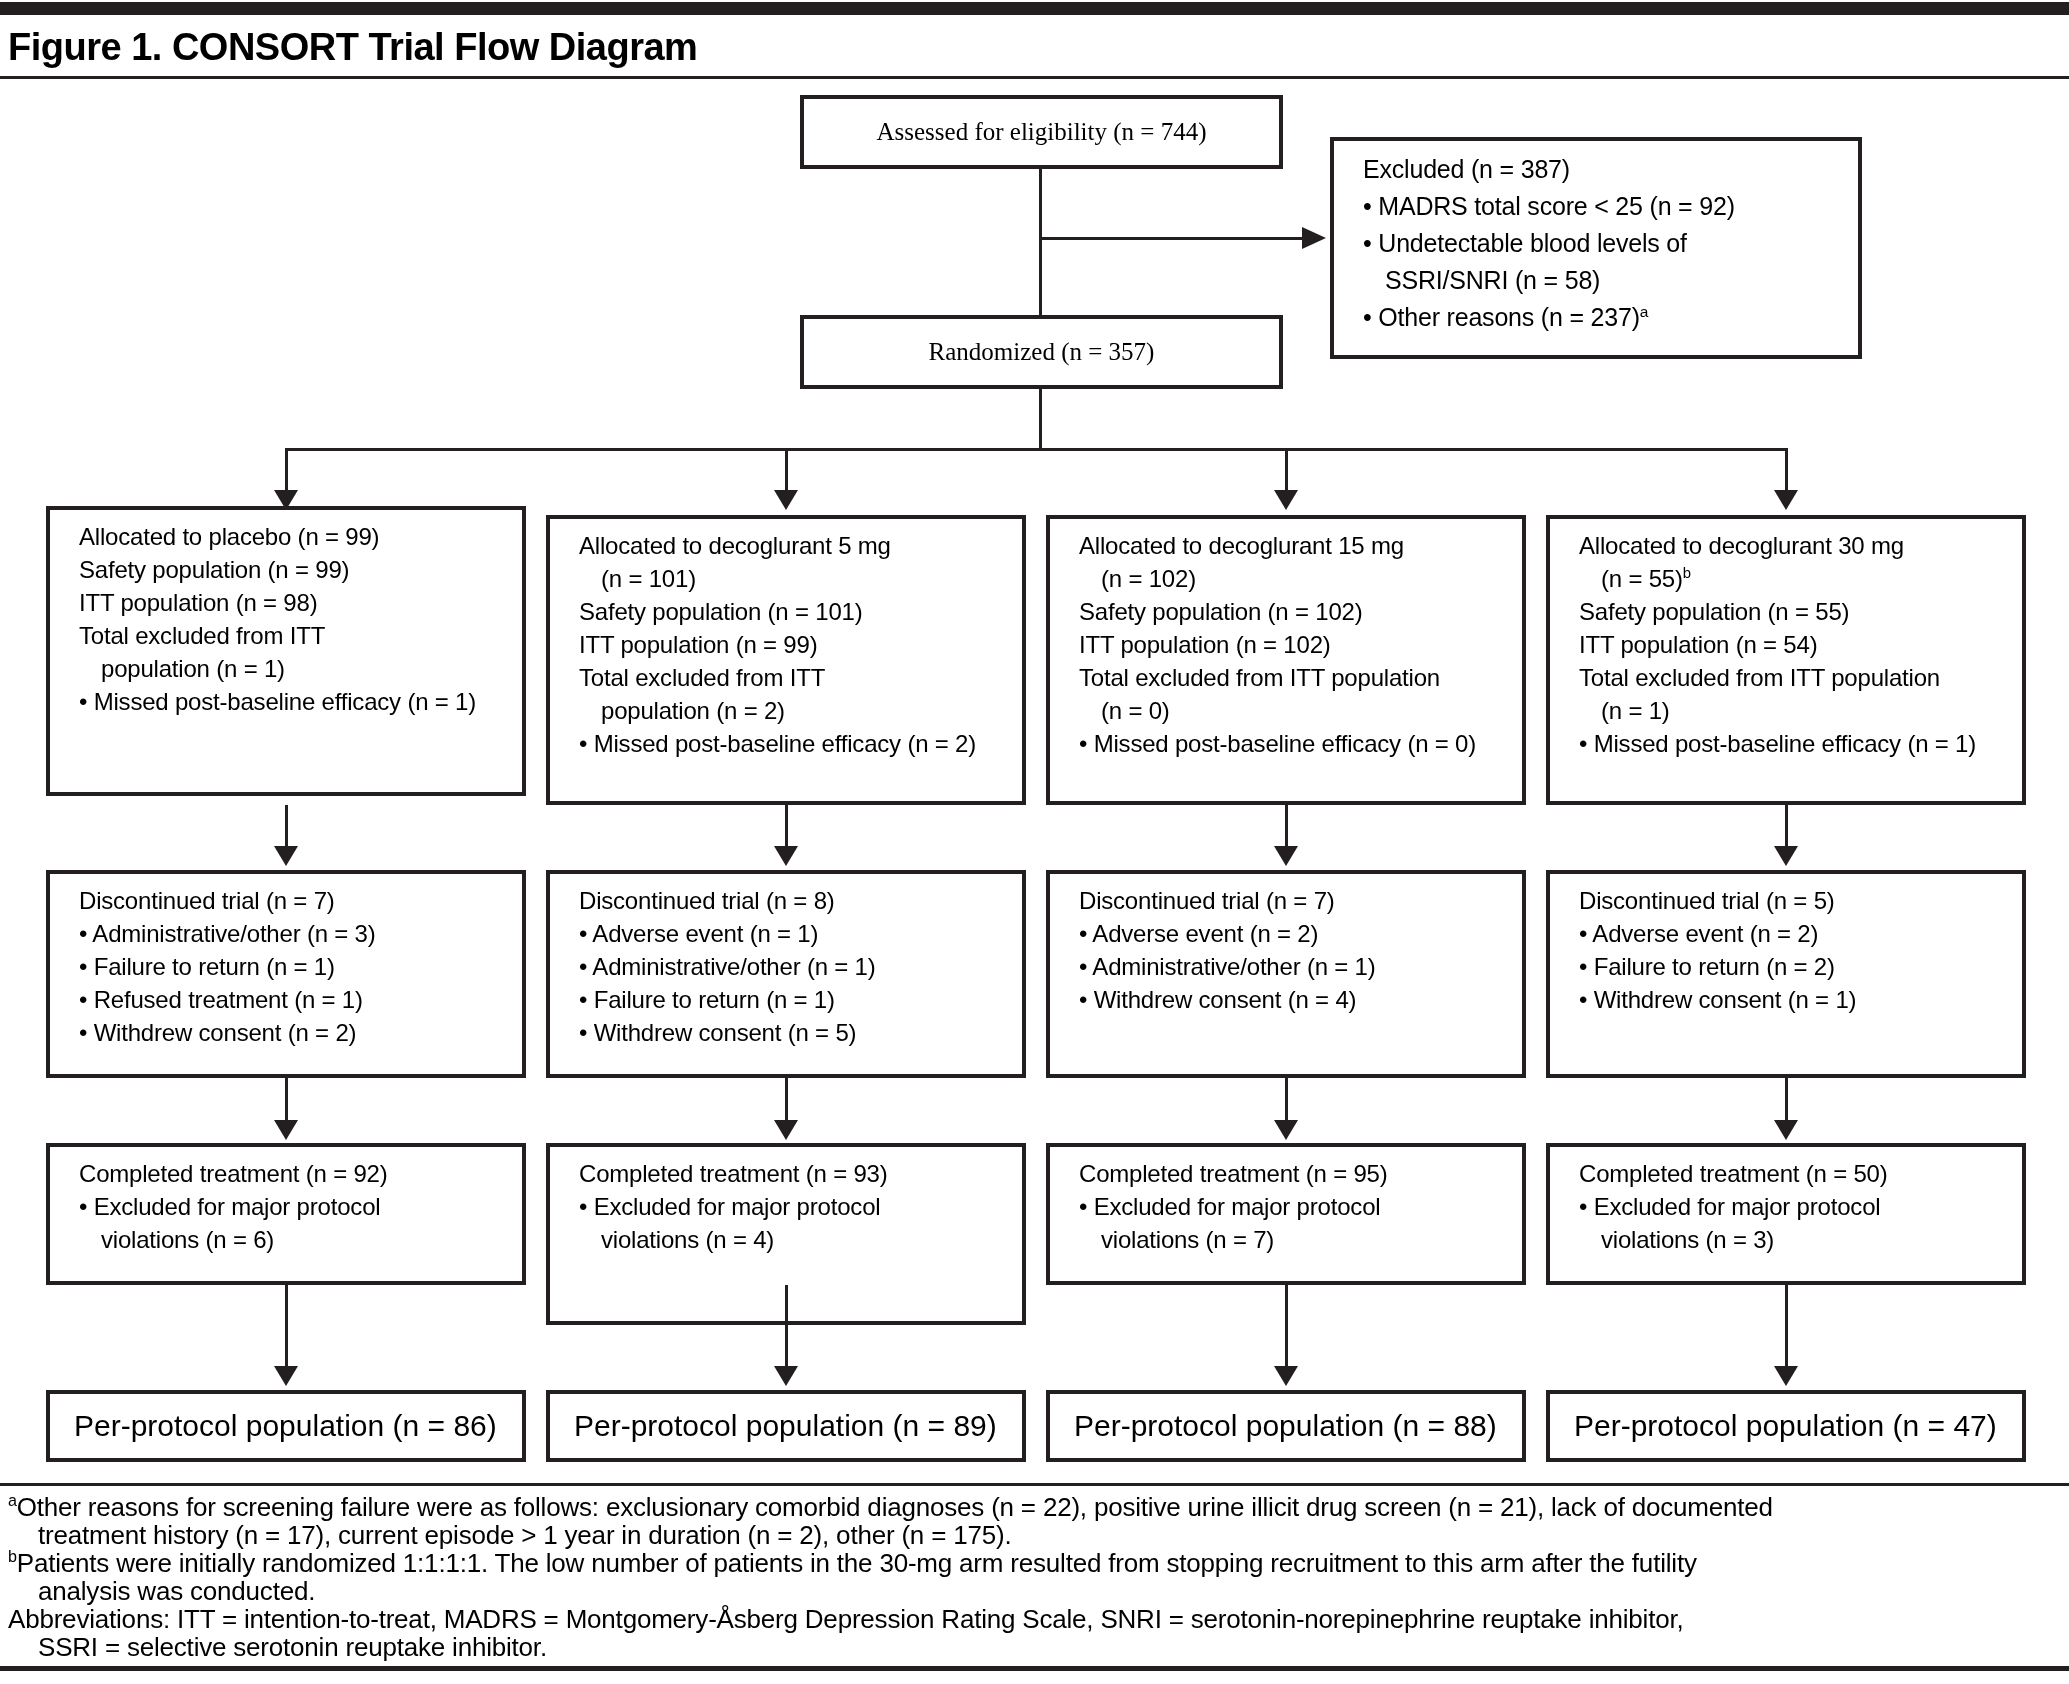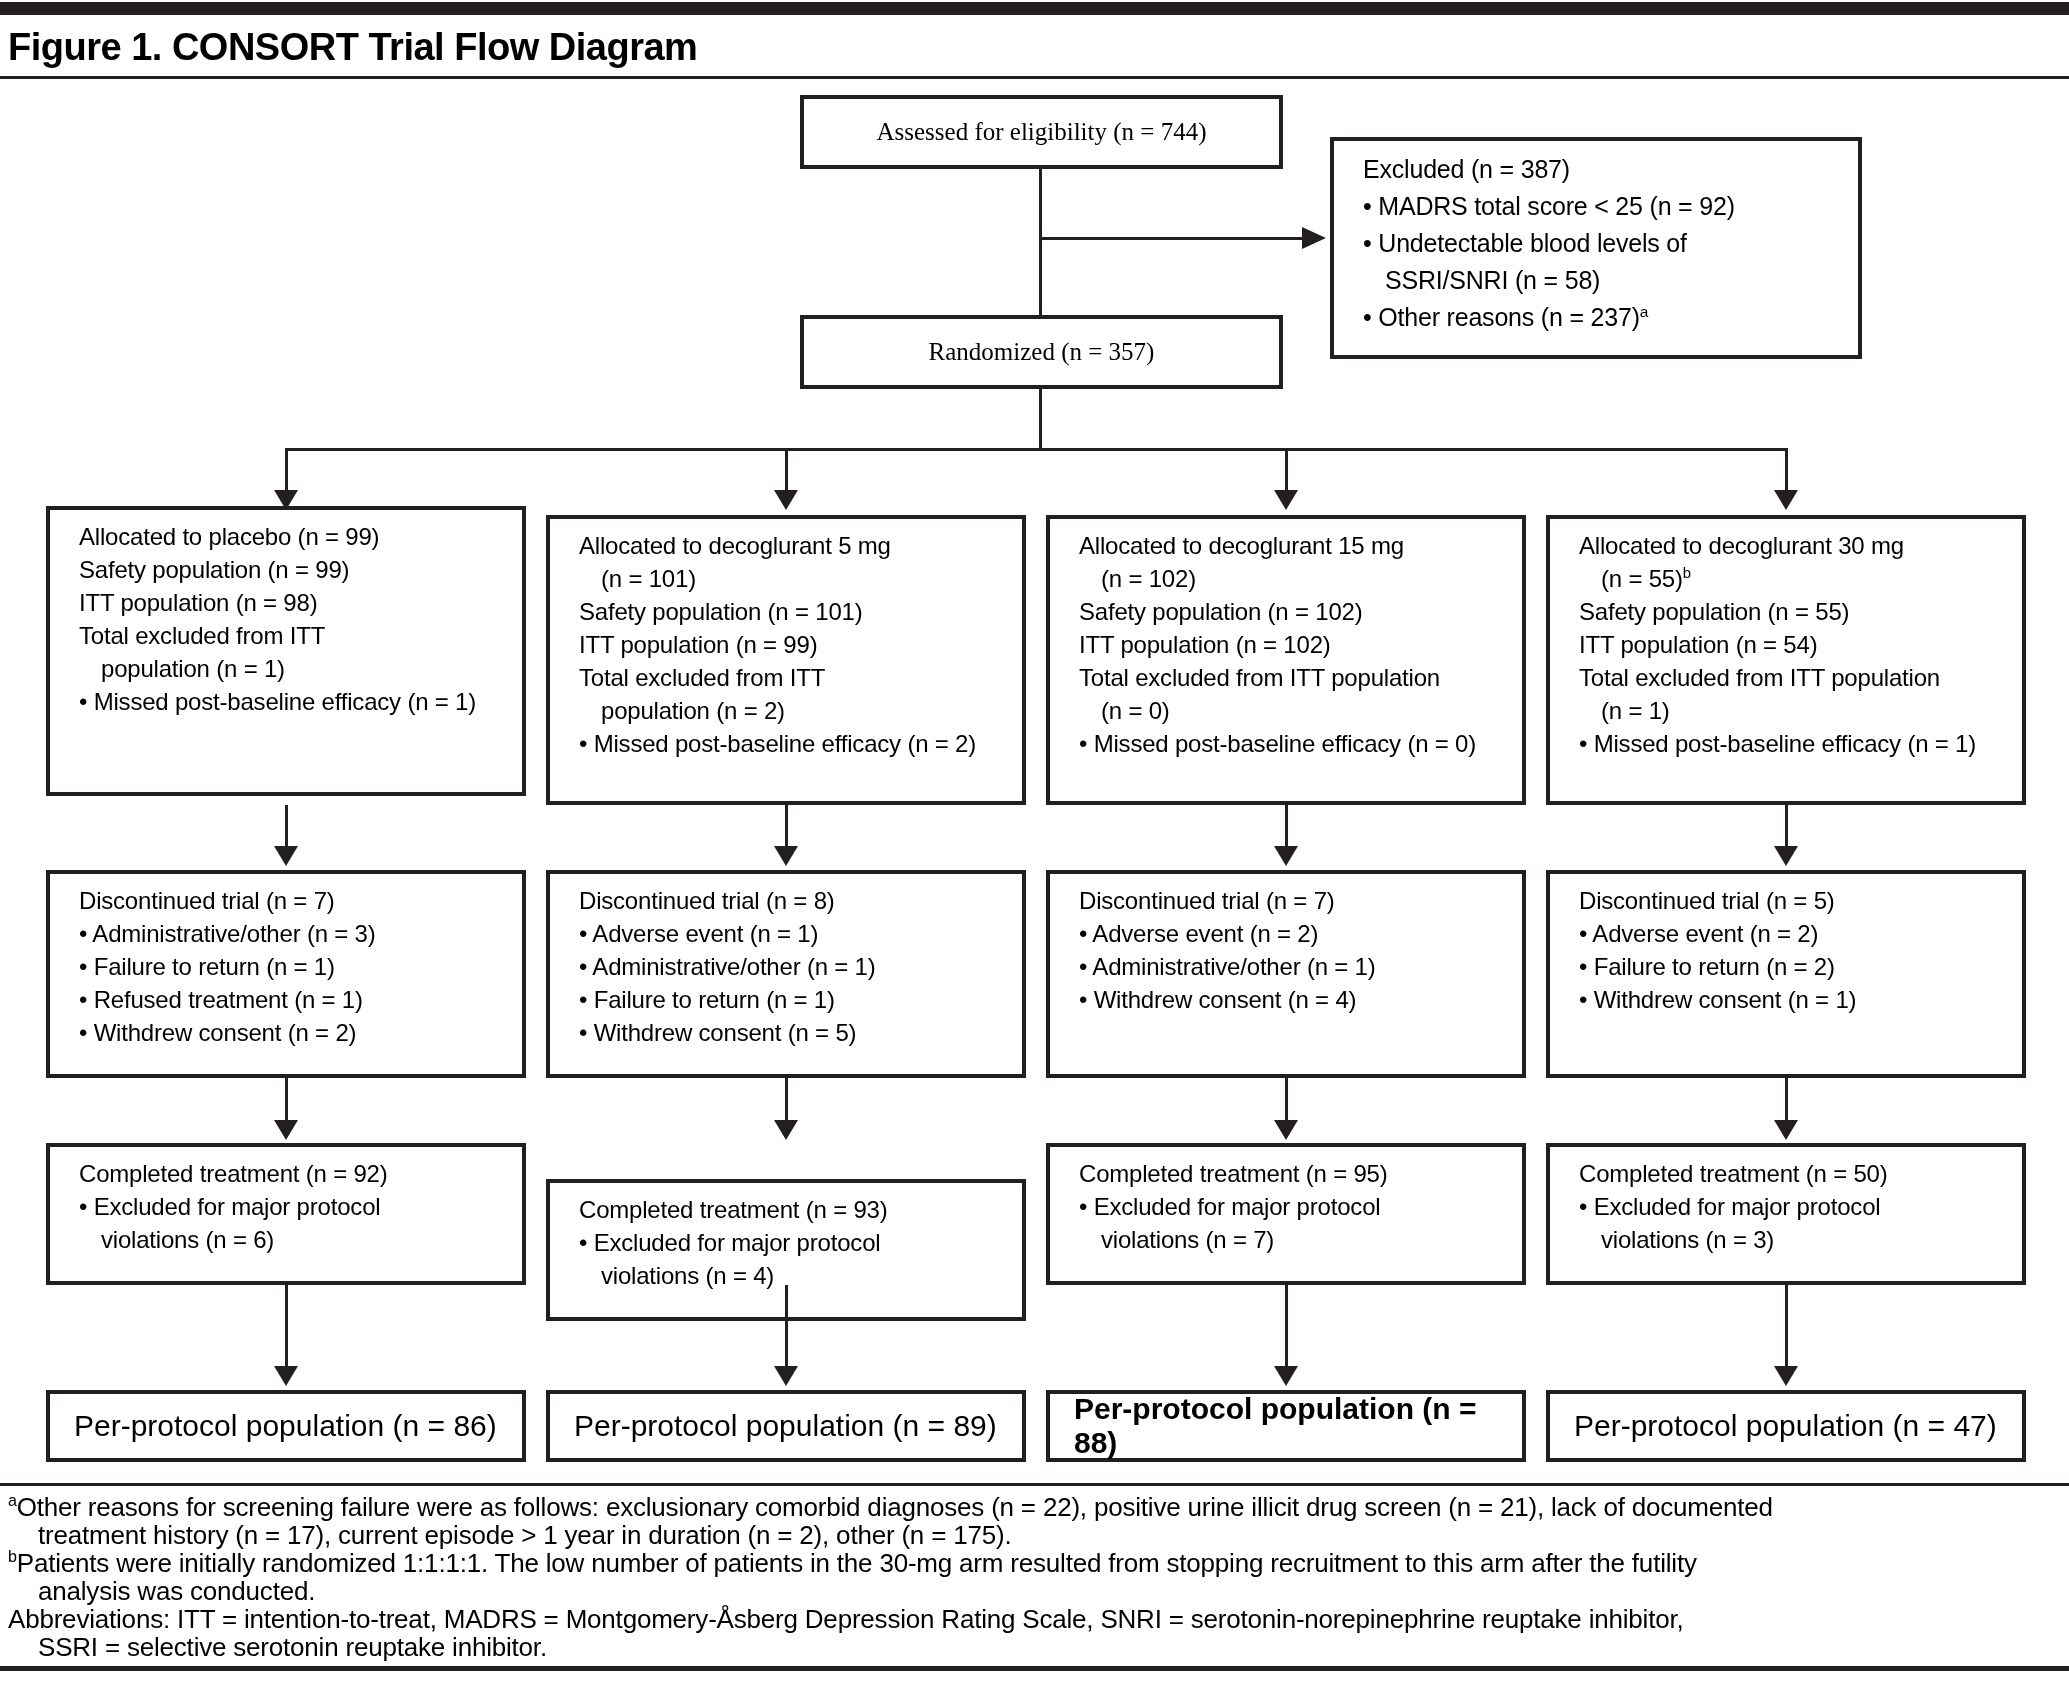--- a/index.html
+++ b/index.html
@@ -151,21 +151,21 @@
   <div class="arr-down" style="left:274px;  top:1120px;"></div>
   <div class="arr-down" style="left:774px;  top:1120px;"></div>
   <div class="arr-down" style="left:1274px; top:1120px;"></div>
   <div class="arr-down" style="left:1774px; top:1120px;"></div>
 
   <div class="box pad" style="left:46px; top:1143px; width:480px; height:142px;">
     <div class="line">Completed treatment (n = 92)</div>
     <div class="line">• Excluded for major protocol</div>
     <div class="line cont">violations (n = 6)</div>
   </div>
-  <div class="box pad" style="left:546px; top:1143px; width:480px; height:142px;margin-top:36px;">
+  <div class="box pad" style="left:546px; top:1143px; width:480px; height:182px;">
     <div class="line">Completed treatment (n = 93)</div>
     <div class="line">• Excluded for major protocol</div>
     <div class="line cont">violations (n = 4)</div>
   </div>
   <div class="box pad" style="left:1046px; top:1143px; width:480px; height:142px;">
     <div class="line">Completed treatment (n = 95)</div>
     <div class="line">• Excluded for major protocol</div>
     <div class="line cont">violations (n = 7)</div>
   </div>
   <div class="box pad" style="left:1546px; top:1143px; width:480px; height:142px;">
@@ -182,21 +182,21 @@
   <div class="arr-down" style="left:774px;  top:1366px;"></div>
   <div class="arr-down" style="left:1274px; top:1366px;"></div>
   <div class="arr-down" style="left:1774px; top:1366px;"></div>
 
   <div class="box lbox" style="left:46px; top:1390px; width:480px; height:72px;">
     <span>Per-protocol population (n = 86)</span>
   </div>
   <div class="box lbox" style="left:546px; top:1390px; width:480px; height:72px;">
     <span>Per-protocol population (n = 89)</span>
   </div>
-  <div class="box lbox" style="left:1046px; top:1390px; width:480px; height:72px;font-weight:bold;">
+  <div class="box lbox" style="left:1046px; top:1390px; width:480px; height:72px;">
     <span>Per-protocol population (n = 88)</span>
   </div>
   <div class="box lbox" style="left:1546px; top:1390px; width:480px; height:72px;">
     <span>Per-protocol population (n = 47)</span>
   </div>
 
   <div class="footrule"></div>
 
   <div class="fnotes">
     <div class="fline"><sup>a</sup><span>Other reasons for screening failure were as follows: exclusionary comorbid diagnoses (n = 22), positive urine illicit drug screen (n = 21), lack of documented</span></div>

